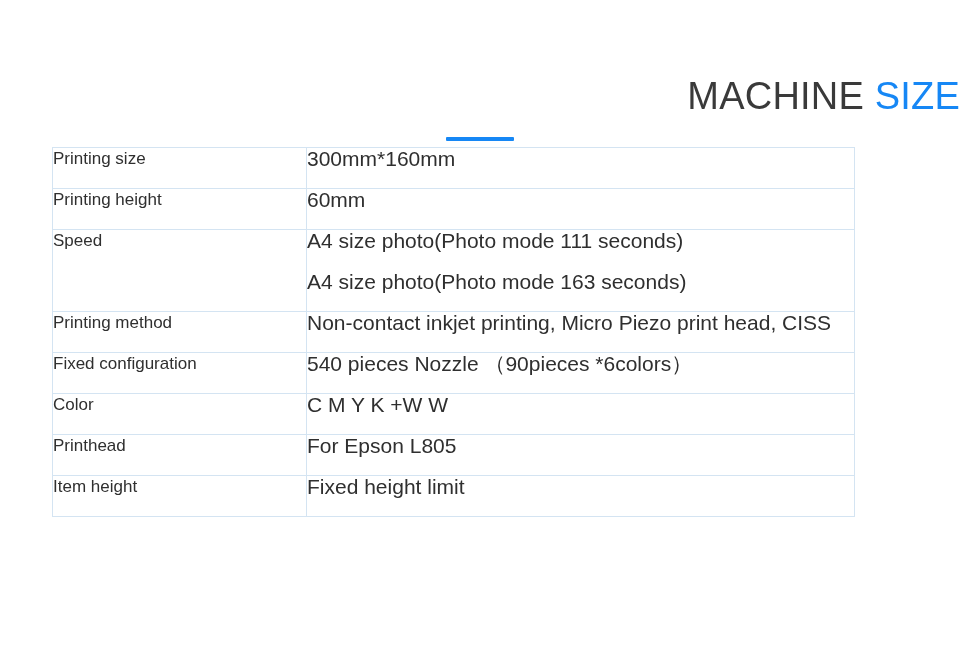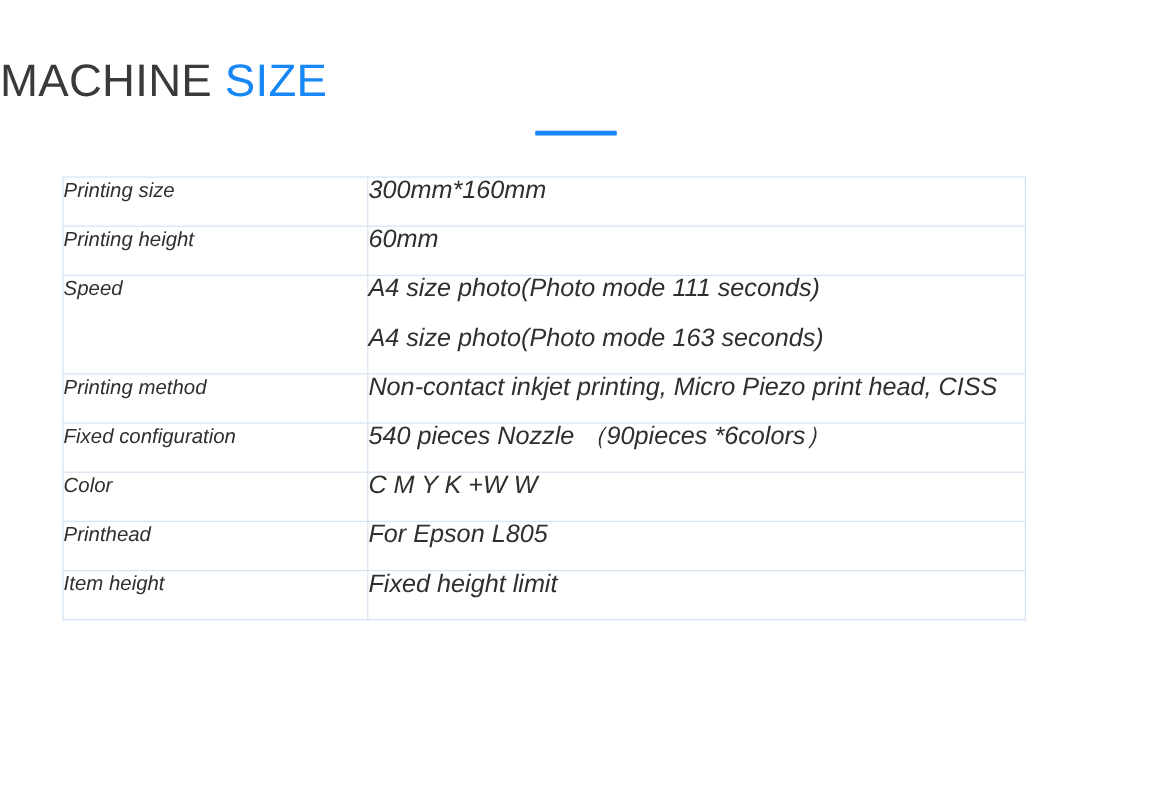--- a/index.html
+++ b/index.html
@@ -20,22 +20,22 @@
   .page {
     width: 960px;
     height: 668px;
     position: relative;
     box-sizing: border-box;
   }
 
   
   .title-block {
     width: 100%;
-    text-align: left;
-    padding-top: 46px;
+    text-align: right;
+    padding-top: 74px;
   }
   .title {
     font-size: 38px;
     line-height: 44px;
     letter-spacing: 0.2px;
     font-weight: 400;
     margin: 0;
     white-space: nowrap;
   }
   .title .title-main {
@@ -57,21 +57,20 @@
     position: absolute;
     left: 52px;
     top: 147px;
     width: 854px;
   }
   table.spec-table {
     width: 803px;
     border-collapse: collapse;
     table-layout: fixed;
     background: #ffffff;
-    font-style: italic;
   }
   table.spec-table td {
     border: 1px solid #d4e4f2;
     vertical-align: top;
     padding: 0;
   }
   td.label-cell {
     width: 254px;
     box-sizing: border-box;
     padding: 10px 10px 10px 24px;

